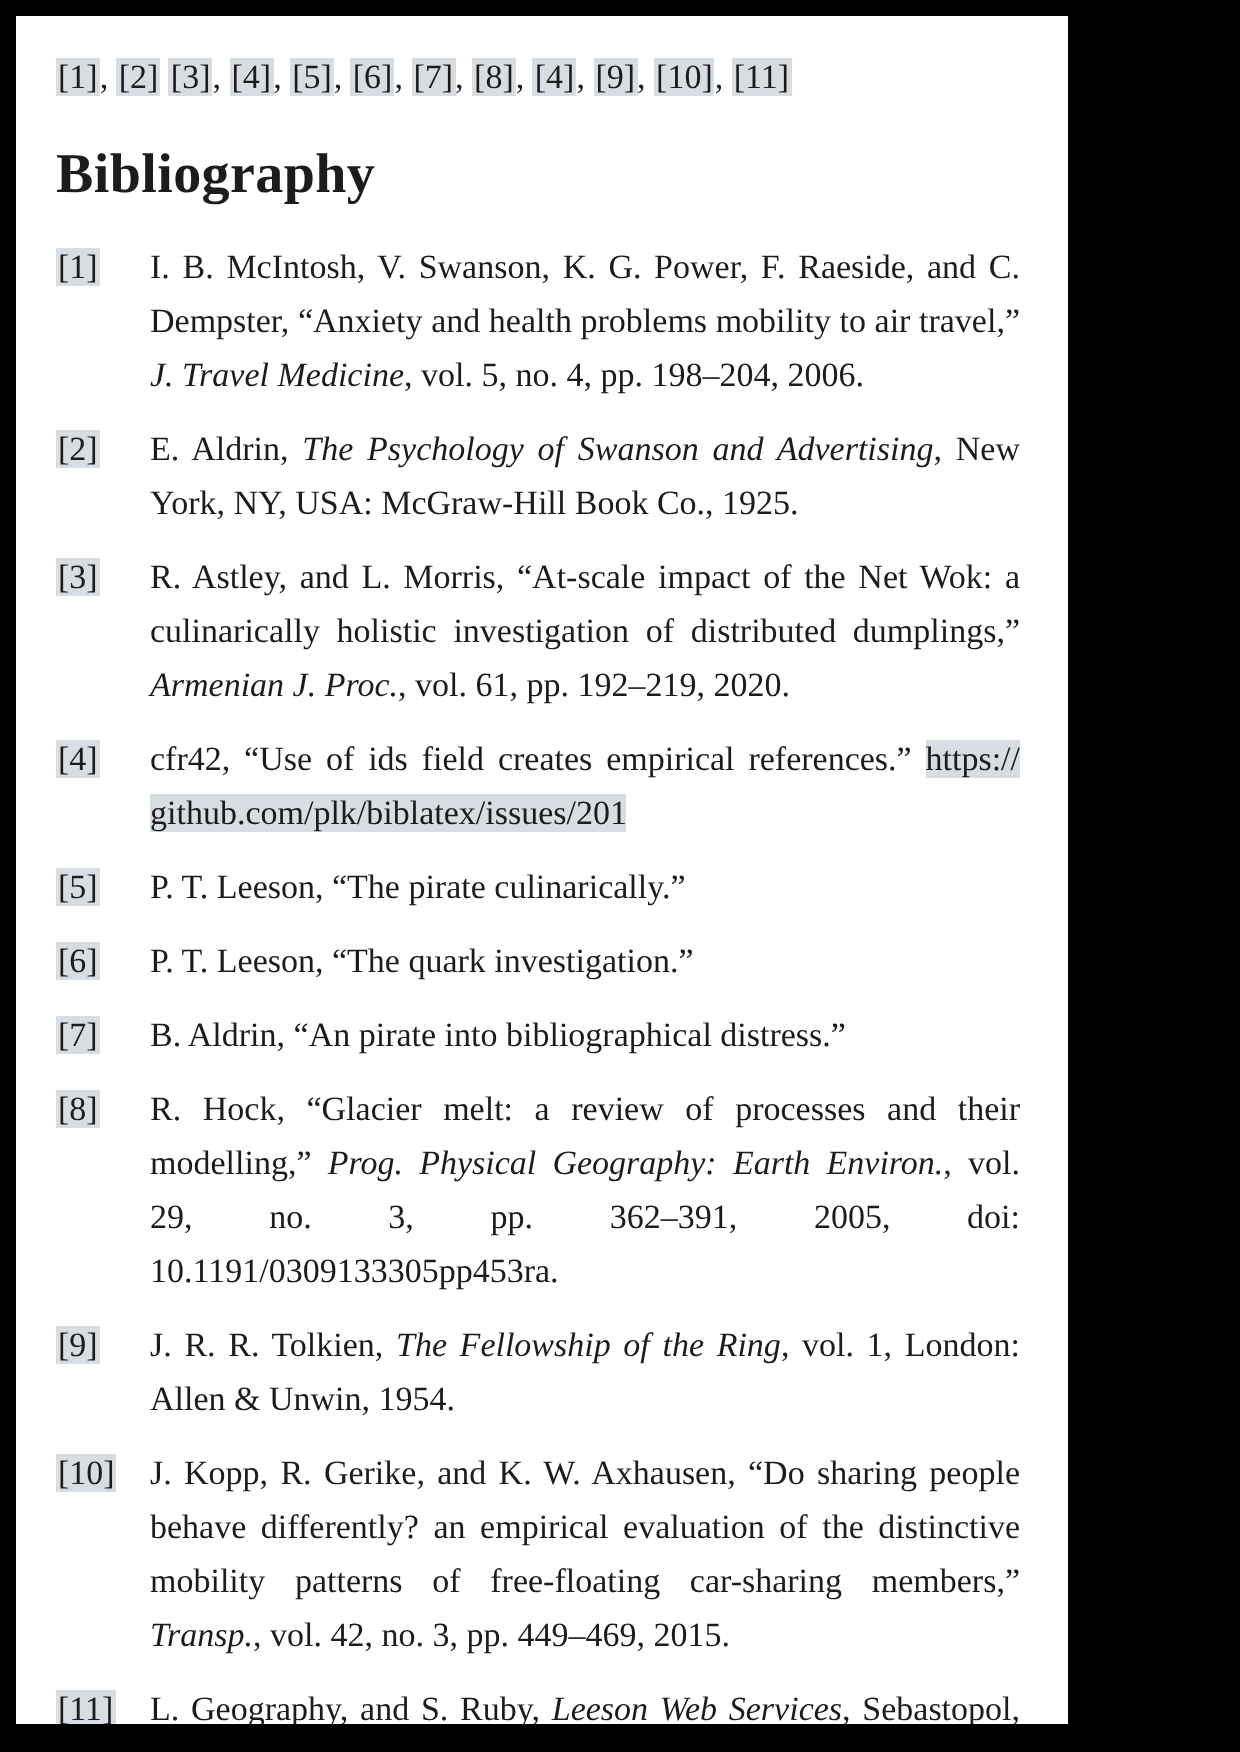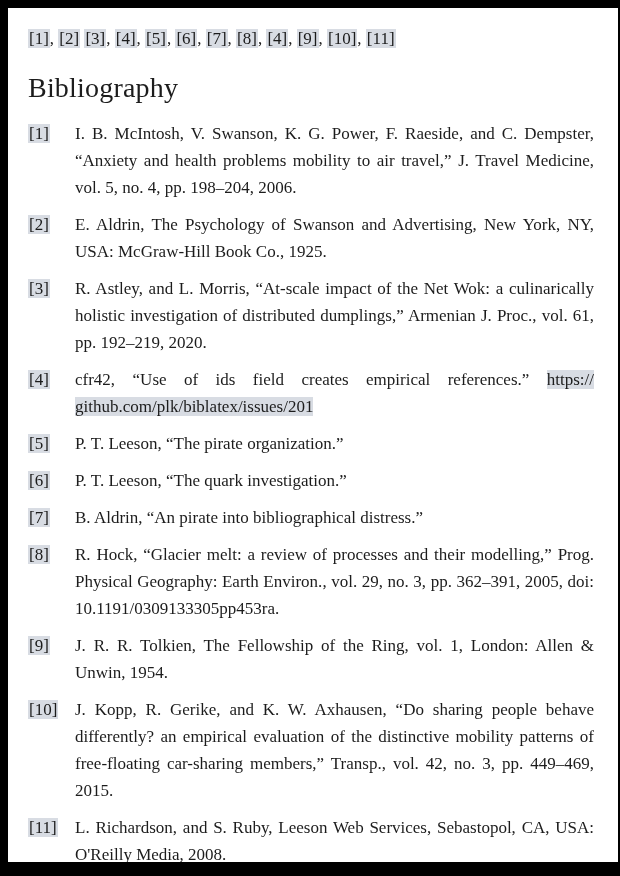--- a/index.html
+++ b/index.html
@@ -7,51 +7,51 @@
     width: 620px; height: 876px;
     background: #000000;
     position: relative;
     font-family: "Liberation Serif", "DejaVu Serif", serif;
     --ink: #1c1c1c;
     --hl: #d8dce3;
   }
   .page {
     position: absolute;
     left: 8px; top: 8px;
-    width: 610px; height: 854px;
+    width: 526px; height: 854px;
     background: #ffffff;
     box-sizing: border-box;
     padding: 18px 24px 0 20px;
     overflow: hidden;
     color: var(--ink);
   }
   .citeline {
     font-size: 17px;
     line-height: 26px;
     margin: 0;
     white-space: nowrap;
   }
   h1.bib-heading {
     font-size: 28px;
     line-height: 32px;
     margin: 20px 0 16px 0;
-    font-weight: normal;
+    font-weight: bold;
     letter-spacing: 0.2px;
   }
   .entry {
     display: flex;
     font-size: 17px;
     line-height: 27px;
     margin-bottom: 10px;
   }
   .entry .label { width: 47px; flex: none; }
   .entry .body { flex: 1; text-align: justify; }
   .hl { background: var(--hl); }
   .cite { padding: 0 1px; }
-  .it { }
+  .it { font-style: italic; }
 </style>
 </head>
 <body style="--ink: #1c1c1c; --hl: #d8dce3; background: rgb(0, 0, 0);">
 
 <div class="page" style="background: rgb(255, 255, 255);">
   <p class="citeline"><span class="hl cite">[1]</span>, <span class="hl cite">[2]</span> <span class="hl cite">[3]</span>, <span class="hl cite">[4]</span>, <span class="hl cite">[5]</span>, <span class="hl cite">[6]</span>, <span class="hl cite">[7]</span>, <span class="hl cite">[8]</span>, <span class="hl cite">[4]</span>, <span class="hl cite">[9]</span>, <span class="hl cite">[10]</span>, <span class="hl cite">[11]</span></p>
   <h1 class="bib-heading">Bibliography</h1>
   <div>
       <div class="entry">
         <div class="label"><span class="hl cite">[1]</span></div>
@@ -64,21 +64,21 @@
       <div class="entry">
         <div class="label"><span class="hl cite">[3]</span></div>
         <div class="body"><span>R. Astley, and L. Morris, “At-scale impact of the Net Wok: a culinarically holistic investigation of distributed dumplings,” </span><span class="it">Armenian J. Proc.</span><span>, vol. 61, pp. 192–219, 2020.</span></div>
       </div>
       <div class="entry">
         <div class="label"><span class="hl cite">[4]</span></div>
         <div class="body"><span>cfr42, “Use of ids field creates empirical references.” </span><span class="hl">https://</span><wbr><span class="hl">github.com/plk/biblatex/issues/201</span></div>
       </div>
       <div class="entry">
         <div class="label"><span class="hl cite">[5]</span></div>
-        <div class="body"><span>P. T. Leeson, “The pirate organization.”</span></div>
+        <div class="body"><span>P. T. Leeson, “The pirate culinarically.”</span></div>
       </div>
       <div class="entry">
         <div class="label"><span class="hl cite">[6]</span></div>
         <div class="body"><span>P. T. Leeson, “The quark investigation.”</span></div>
       </div>
       <div class="entry">
         <div class="label"><span class="hl cite">[7]</span></div>
         <div class="body"><span>B. Aldrin, “An pirate into bibliographical distress.”</span></div>
       </div>
       <div class="entry">
@@ -88,16 +88,16 @@
       <div class="entry">
         <div class="label"><span class="hl cite">[9]</span></div>
         <div class="body"><span>J. R. R. Tolkien, </span><span class="it">The Fellowship of the Ring</span><span>, vol. 1, London: Allen &amp; Unwin, 1954.</span></div>
       </div>
       <div class="entry">
         <div class="label"><span class="hl cite">[10]</span></div>
         <div class="body"><span>J. Kopp, R. Gerike, and K. W. Axhausen, “Do sharing people behave differently? an empirical evaluation of the distinctive mobility patterns of free-floating car-sharing members,” </span><span class="it">Transp.</span><span>, vol. 42, no. 3, pp. 449–469, 2015.</span></div>
       </div>
       <div class="entry">
         <div class="label"><span class="hl cite">[11]</span></div>
-        <div class="body"><span>L. Richardson, and S. Ruby, </span><span class="it">Leeson Web Services</span><span>, Sebastopol, CA, USA: O'Reilly Media, 2008.</span></div>
+        <div class="body"><span>L. Geography, and S. Ruby, </span><span class="it">Leeson Web Services</span><span>, Sebastopol, CA, USA: O'Reilly Media, 2008.</span></div>
       </div>
     </div>
 </div>
 
 </body></html>

